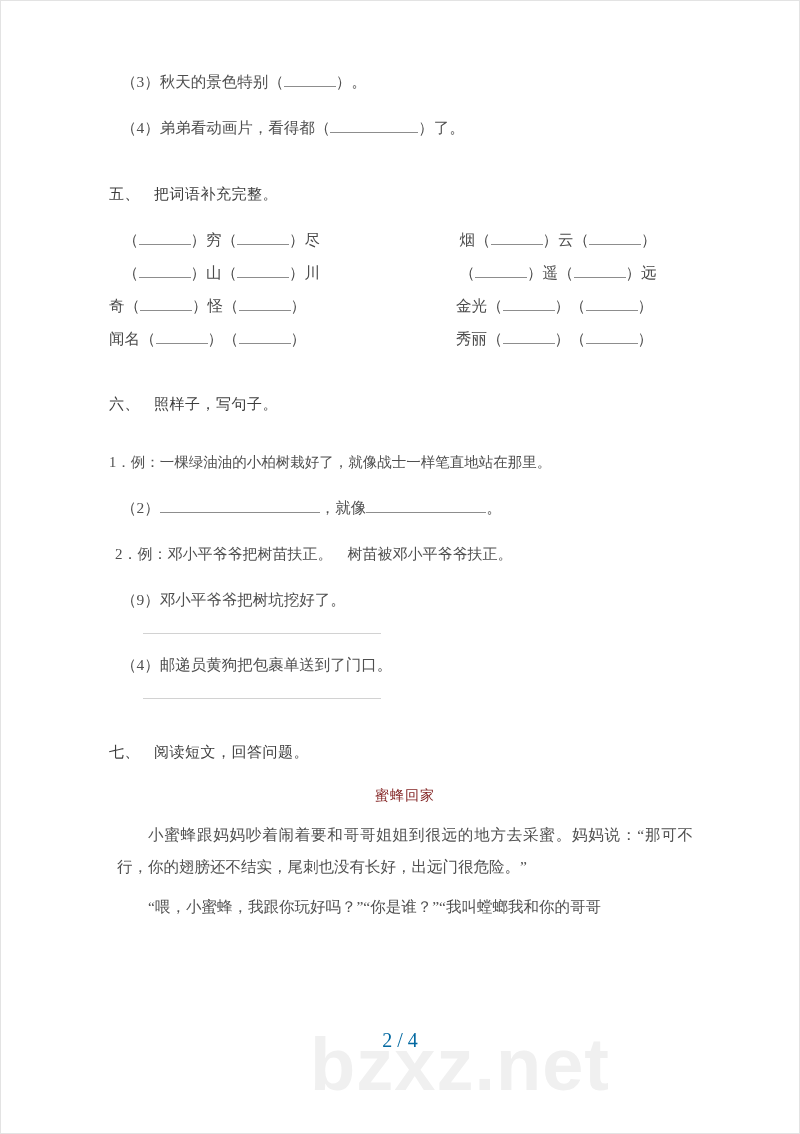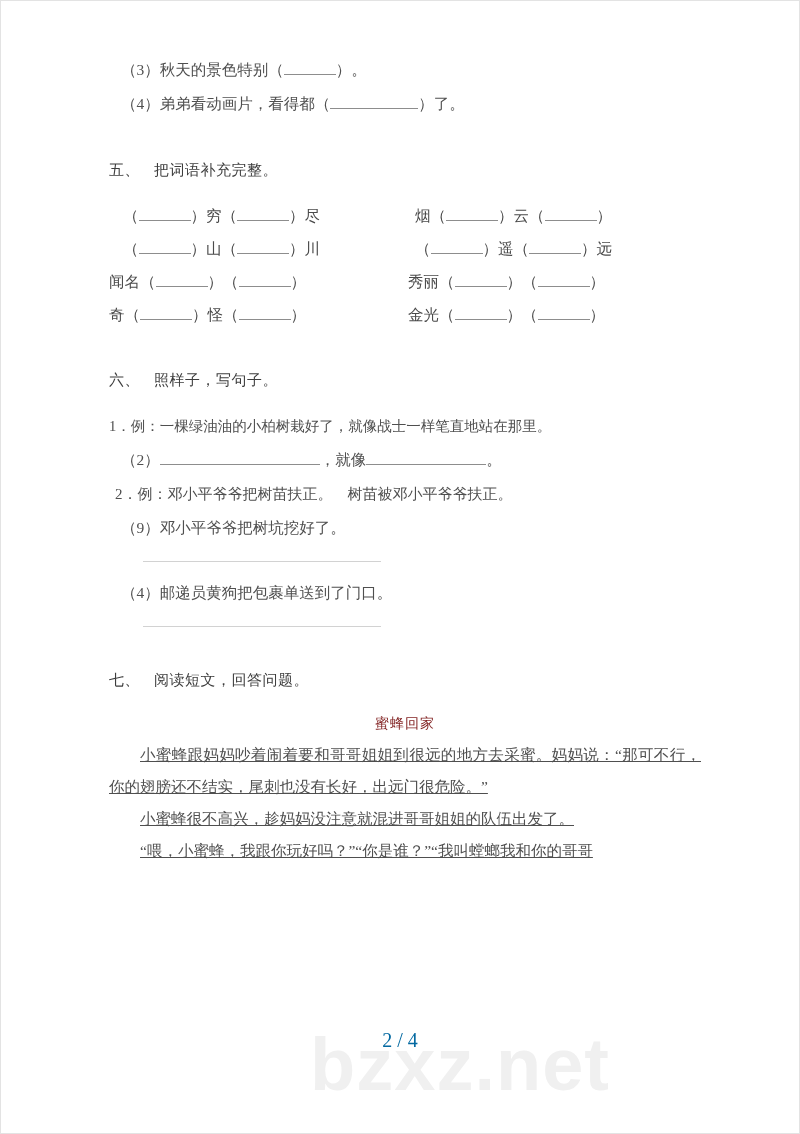--- a/index.html
+++ b/index.html
@@ -24,20 +24,21 @@
     top: 52px;
     width: 592px;
   }
 
   
   .line {
     font-size: 15.5px;
     line-height: 34px;
     color: #4f4f4f;
     white-space: nowrap;
+    margin-top: 12px;
   }
   .indent1 { padding-left: 12px; }
 
   .section-title {
     font-size: 15px;
     line-height: 30px;
     color: #3d3d3d;
     letter-spacing: 0.5px;
   }
   .section-title .num { margin-right: 14px; }
@@ -64,46 +65,45 @@
   .word-row {
     display: flex;
     line-height: 33px;
     font-size: 15.5px;
   }
   .word-col {
     width: 50%;
     white-space: nowrap;
   }
   .word-col.left  { padding-left: 14px; }
-  .word-col.right { padding-left: 6px; }
+  .word-col.right { padding-left: 6px; text-align: center; }
 
   
   .answer-rule {
     height: 1px;
     background: #d2d2d2;
     margin: 16px 0 14px 34px;
     width: 238px;
   }
 
   
   .passage-title {
     text-align: center;
     font-size: 14px;
     line-height: 30px;
     color: #7f1d1d;
     letter-spacing: 1px;
   }
   .passage p {
-    margin: 0;
+    margin: 8px;
     font-size: 15.5px;
     line-height: 32px;
     text-indent: 2em;
     color: #4f4f4f;
     text-align: justify;
-    text-decoration: underline;
   }
 
   
   .page-number {
     position: absolute;
     left: 0;
     right: 0;
     top: 1028px;
     text-align: center;
     font-size: 20px;
@@ -164,33 +164,33 @@
         <div class="word-col left">
           <span>（</span><span class="blank b-paren"></span><span>）山（</span><span class="blank b-paren"></span><span>）川</span>
         </div>
         <div class="word-col right">
           <span>（</span><span class="blank b-paren"></span><span>）遥（</span><span class="blank b-paren"></span><span>）远</span>
         </div>
       </div>
 
       <div class="word-row">
         <div class="word-col left" style="padding-left:0px">
+          <span>奇（</span><span class="blank b-paren"></span><span>）怪（</span><span class="blank b-paren"></span><span>）</span>
+        </div>
+        <div class="word-col right">
+          <span>金光（</span><span class="blank b-paren"></span><span>）（</span><span class="blank b-paren"></span><span>）</span>
+        </div>
+      </div>
+
+      <div class="word-row">
+        <div class="word-col left" style="padding-left:0px">
           <span>闻名（</span><span class="blank b-paren"></span><span>）（</span><span class="blank b-paren"></span><span>）</span>
         </div>
         <div class="word-col right">
           <span>秀丽（</span><span class="blank b-paren"></span><span>）（</span><span class="blank b-paren"></span><span>）</span>
-        </div>
-      </div>
-
-      <div class="word-row">
-        <div class="word-col left" style="padding-left:0px">
-          <span>奇（</span><span class="blank b-paren"></span><span>）怪（</span><span class="blank b-paren"></span><span>）</span>
-        </div>
-        <div class="word-col right">
-          <span>金光（</span><span class="blank b-paren"></span><span>）（</span><span class="blank b-paren"></span><span>）</span>
         </div>
       </div>
 
     </div>
 
     <div class="gap-lg"></div>
 
     <div class="section-title">
       <span class="num">六、</span><span>照样子，写句子。</span>
     </div>
@@ -219,21 +219,20 @@
     <div class="section-title">
       <span class="num">七、</span><span>阅读短文，回答问题。</span>
     </div>
 
     <div class="gap-sm"></div>
 
     <div class="passage-title">蜜蜂回家</div>
 
     <div class="passage">
       <p>小蜜蜂跟妈妈吵着闹着要和哥哥姐姐到很远的地方去采蜜。妈妈说：“那可不行，你的翅膀还不结实，尾刺也没有长好，出远门很危险。”</p>
-      <p>小蜜蜂很不高兴，趁妈妈没注意就混进哥哥姐姐的队伍出发了。</p>
       <p>“喂，小蜜蜂，我跟你玩好吗？”“你是谁？”“我叫螳螂我和你的哥哥</p>
     </div>
 
   </div>
 
   <div class="watermark">bzxz.net</div>
   <div class="page-number">2 / 4</div>
 
 </div>
 

